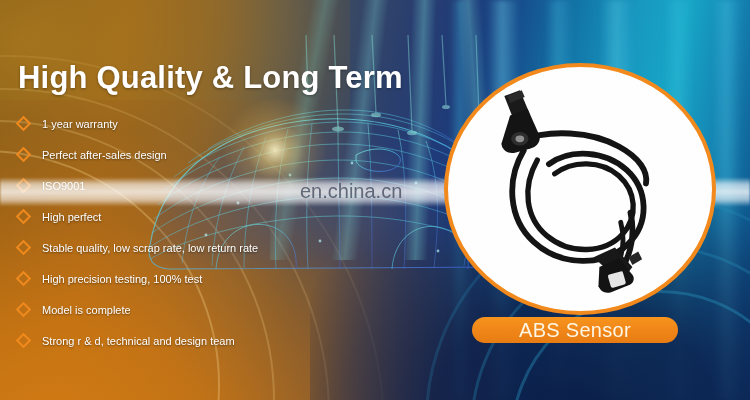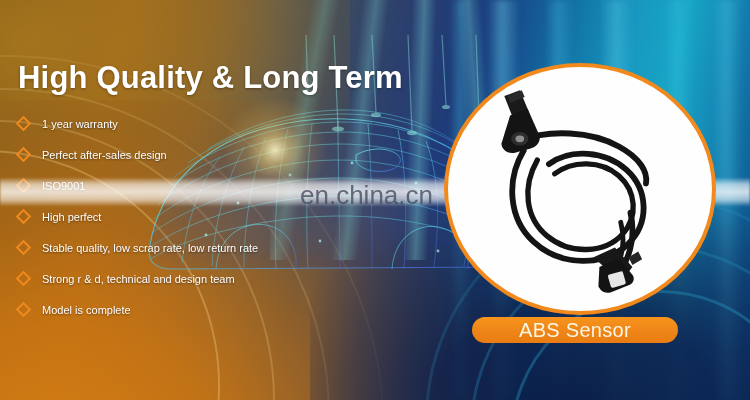--- a/index.html
+++ b/index.html
@@ -136,21 +136,21 @@
       rgba(255,255,255,0.08) 0%,
       rgba(255,255,255,0.62) 22%,
       rgba(255,255,255,0.80) 50%,
       rgba(255,255,255,0.58) 78%,
       rgba(255,255,255,0.06) 100%);
     filter: blur(1.2px);
     z-index: 14;
   }
   .wm-text {
     position: absolute; left: 300px; top: 180px;
-    font-size: 26px;
+    font-size: 20px;
     color: rgba(70,78,96,0.80);
     letter-spacing: 0px;
     z-index: 15;
     white-space: nowrap;
   }
 
   
   .title {
     position: absolute; left: 18px; top: 44px;
     font-size: 31px;
@@ -334,25 +334,29 @@
     <li class="bullet">
       <span class="dia"></span>
       <span class="btext">High perfect</span>
     </li>
     <li class="bullet">
       <span class="dia"></span>
       <span class="btext">Stable quality, low scrap rate, low return rate</span>
     </li>
     <li class="bullet">
       <span class="dia"></span>
+      <span class="btext">High precision testing, 100% test</span>
+    </li>
+    <li class="bullet">
+      <span class="dia"></span>
+      <span class="btext">Model is complete</span>
+    </li>
+    <li class="bullet">
+      <span class="dia"></span>
       <span class="btext">Strong r &amp; d, technical and design team</span>
-    </li>
-    <li class="bullet">
-      <span class="dia"></span>
-      <span class="btext">Model is complete</span>
     </li>
   </ul>
 
   <div class="circle">
     <svg class="sensor" viewBox="0 0 272 252">
       <g fill="none" stroke="#141414" stroke-linecap="round" stroke-linejoin="round">
 
         <path d="M 78 86 C 60 116 62 156 88 180 C 116 206 162 206 186 182 C 208 160 206 126 184 106 C 162 86 126 84 104 100" stroke-width="6"></path>
 
         <path d="M 92 96 C 76 124 80 156 102 174 C 126 194 162 192 180 172 C 196 154 194 128 176 112 C 158 96 128 96 110 110" stroke-width="5.5"></path>

